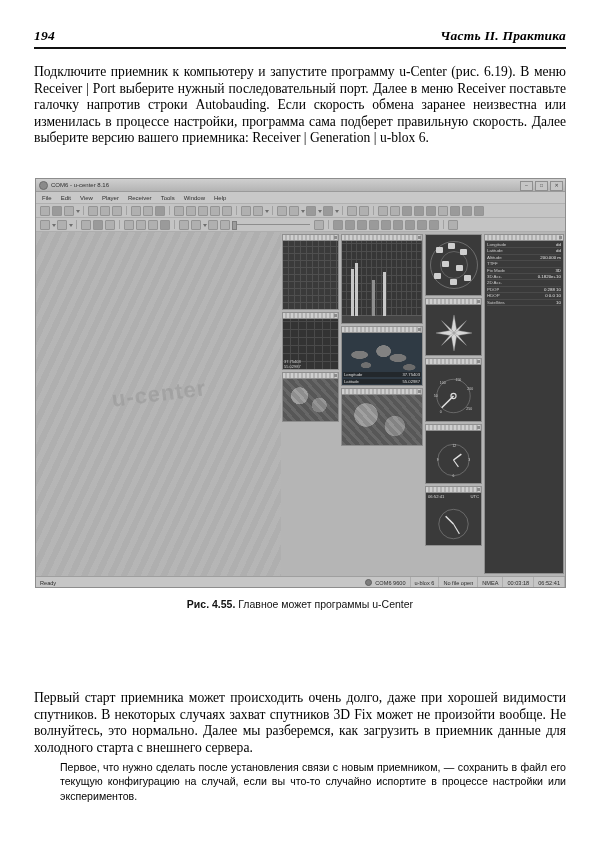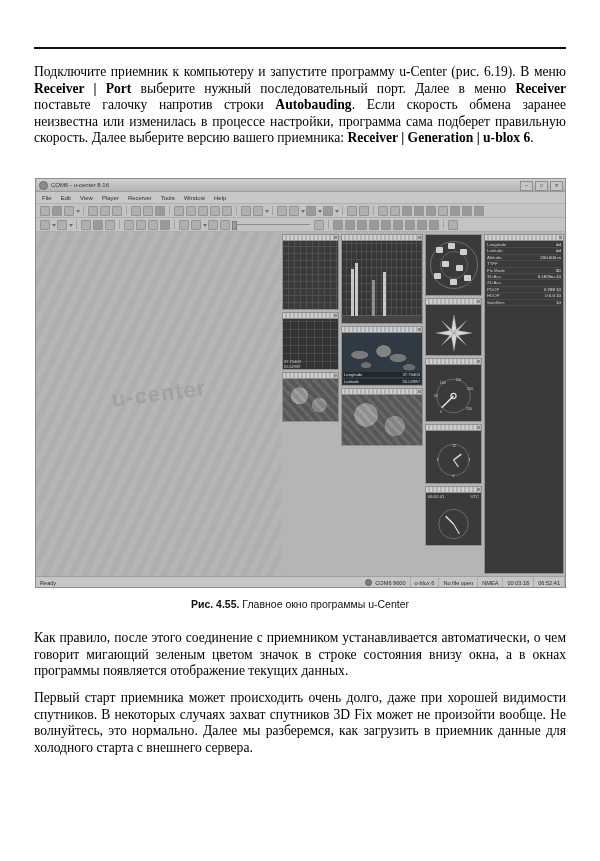--- a/index.html
+++ b/index.html
@@ -29,21 +29,21 @@
   }
 
   
   .para{
     position:absolute;left:34px;width:532px;
     font-size:13.6px;line-height:16.6px;
     text-align:justify;
     text-justify:inter-word;
     hyphens:manual;
   }
-  .para b{font-weight:bold;}
+  .para b{font-weight:normal;}
   .p1{top:64px;}
   .p2{top:630px;}
   .p3{top:690px;}
 
   
   .figwrap{
     position:absolute;left:35px;top:178px;width:531px;height:410px;
     background:#b9b9b9;
     border:1px solid #8d8d8d;
     box-sizing:border-box;
@@ -243,20 +243,24 @@
   }
   .note-body{
     font-size:10.6px;line-height:14.4px;text-align:justify;
   }
 </style>
 </head>
 <body>
 
 <div class="page">
 
+  <div class="runhead">
+    <div class="folio">194</div>
+    <div class="part">Часть II. Практика</div>
+  </div>
   <div class="rule"></div>
 
   <div class="para p1" id="p1"><span>Подключите приемник к компьютеру и запустите программу u-Center (рис. 6.19). В меню </span><b>Receiver | Port</b><span> выберите нужный последовательный порт. Далее в меню </span><b>Receiver</b><span> поставьте галочку напротив строки </span><b>Autobauding</b><span>. Если скорость обмена заранее неизвестна или изменилась в процессе настройки, программа сама подберет правильную скорость. Далее выберите версию вашего приемника: </span><b>Receiver | Generation | u-blox 6</b><span>.</span></div>
 
   <div class="figwrap">
 
     <div class="titlebar">
       <span class="appicon"></span>
       <span>COM6 - u-center 8.16</span>
       <span class="wbtns">
@@ -552,22 +556,22 @@
       </div>
       <div class="sb-cell">u-blox 6</div>
       <div class="sb-cell">No file open</div>
       <div class="sb-cell">NMEA</div>
       <div class="sb-cell">00:03:18</div>
       <div class="sb-cell">06:52:41</div>
     </div>
   </div>
 
   <div class="figcap">
-    <span>Рис. 4.55.</span><span class="light"> Главное окно программы u-Center</span>
+    <span>Рис. 4.55.</span><span class="light"> Главное может программы u-Center</span>
   </div>
 
-  <div class="para p2">Как правило, после этого соединение с приемником устанавливается автоматически, о чем говорит мигающий зеленым цветом значок в строке состояния внизу окна, а в окнах программы появляется отображение текущих данных.</div>
   <div class="para p3">Первый старт приемника может происходить очень долго, даже при хорошей видимости спутников. В некоторых случаях захват спутников 3D Fix может не произойти вообще. Не волнуйтесь, это нормально. Далее мы разберемся, как загрузить в приемник данные для холодного старта с внешнего сервера.</div>
 
   <div class="note">
+    <div class="note-body">Первое, что нужно сделать после установления связи с новым приемником, — сохранить в файл его текущую конфигурацию на случай, если вы что-то случайно испортите в процессе настройки или экспериментов.</div>
   </div>
 
 </div>
 
 </body></html>

